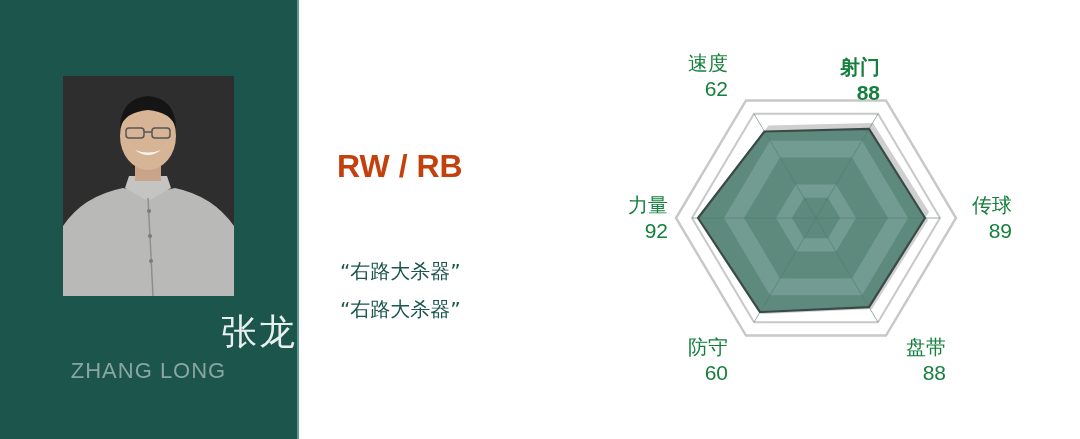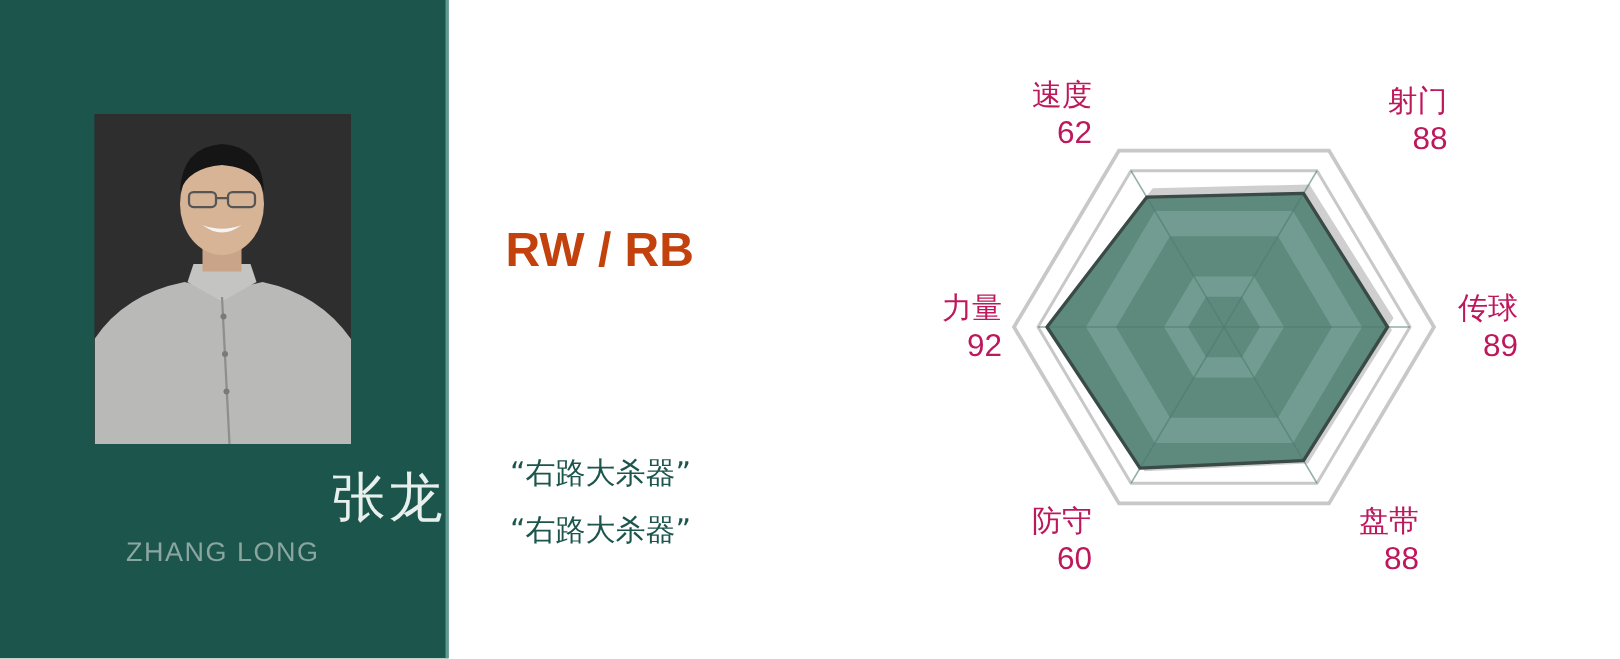--- a/index.html
+++ b/index.html
@@ -17,37 +17,37 @@
     position: absolute; left: 63px; top: 76px; width: 171px; height: 220px;
     background: #2f2f2f; overflow: hidden;
   }
   .photo svg { display: block; }
   .name-cn {
     position: absolute; left: 0; width: 297px; top: 308px;
     text-align: right; color: #e8f0ee; font-size: 36px; letter-spacing: 2px;
   }
   .name-en {
     position: absolute; left: 0; width: 297px; top: 358px;
-    text-align: center; color: #8aa6a0; font-size: 18px; letter-spacing: 1px;
+    text-align: center; color: #8aa6a0; font-size: 22px; letter-spacing: 1px;
     font-family: "Liberation Sans", "DejaVu Sans", sans-serif;
   }
   .position {
     position: absolute; left: 337px; top: 148px; font-size: 27px;
     display: flex; align-items: baseline;
   }
   .position .lbl { color: #8a8a8a; margin-right: 22px; }
   .position .val { color: #c2410c; font-weight: bold; font-family: "Liberation Sans", "DejaVu Sans", sans-serif; font-size: 32px; }
   .nickname {
-    position: absolute; left: 340px; font-size: 20px; color: #1b554c; margin-top: 44px;
+    position: absolute; left: 340px; font-size: 20px; color: #1b554c;
   }
   .n1 { top: 258px; }
   .n2 { top: 296px; }
   .radar { position: absolute; left: 0; top: 0; }
   .axis-label {
-    position: absolute; font-size: 20px; color: #be185d; line-height: 26px;
+    position: absolute; font-size: 20px; color: #15803d; line-height: 26px;
     text-align: right; white-space: nowrap;
   }
   .axis-label .v { display: block; font-family: "Liberation Sans", "DejaVu Sans", sans-serif; font-size: 21px; }
 </style>
 </head>
 <body>
 
 <div class="left-panel">
   <div class="photo">
     <svg width="171" height="220" viewBox="0 0 171 220">
@@ -97,21 +97,21 @@
     <line x1="816" y1="218" x2="878" y2="322.16553556719225" stroke="#4f7a70" stroke-width="1" opacity="0.6"></line>
     <line x1="816" y1="218" x2="754" y2="322.1655355671923" stroke="#4f7a70" stroke-width="1" opacity="0.6"></line>
     <line x1="816" y1="218" x2="692" y2="218.00000000000003" stroke="#4f7a70" stroke-width="1" opacity="0.6"></line>
     <polygon points="764.5,131.47540190789675 869,128.95526798288404 925,218 869,307.04473201711596 760,312.0849998671414 698,218" fill="none" stroke="#3a4a46" stroke-width="2.2" stroke-linejoin="round"></polygon>
   </svg>
 
 <div class="axis-label" style="left:688px; top:50px;">
   <span>速度</span>
   <span class="v">62</span>
 </div>
-<div class="axis-label" style="left:925px; top:54px;">
+<div class="axis-label" style="left:840px; top:54px;font-weight:bold;">
   <span>射门</span>
   <span class="v">88</span>
 </div>
 <div class="axis-label" style="left:972px; top:192px;">
   <span>传球</span>
   <span class="v">89</span>
 </div>
 <div class="axis-label" style="left:906px; top:334px;">
   <span>盘带</span>
   <span class="v">88</span>

